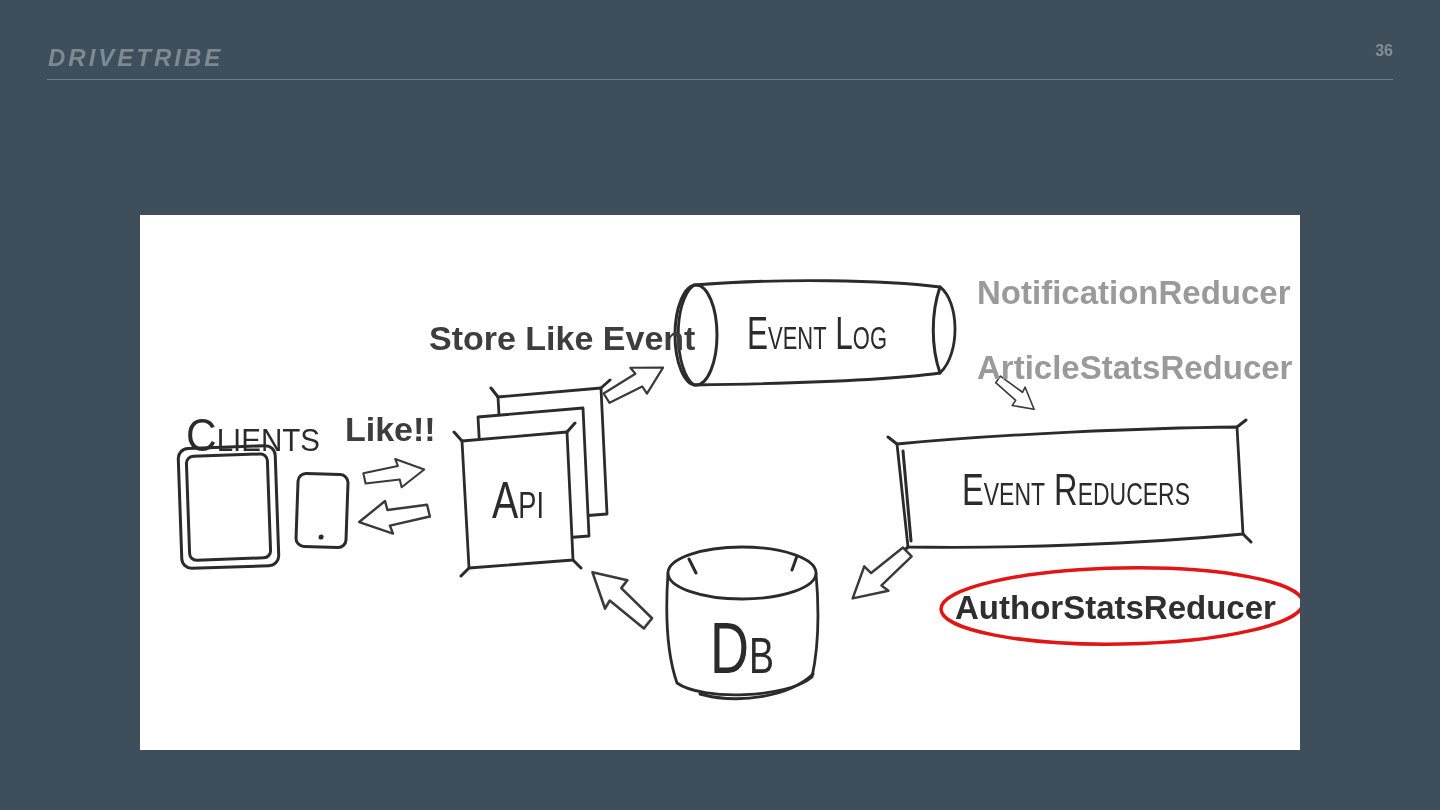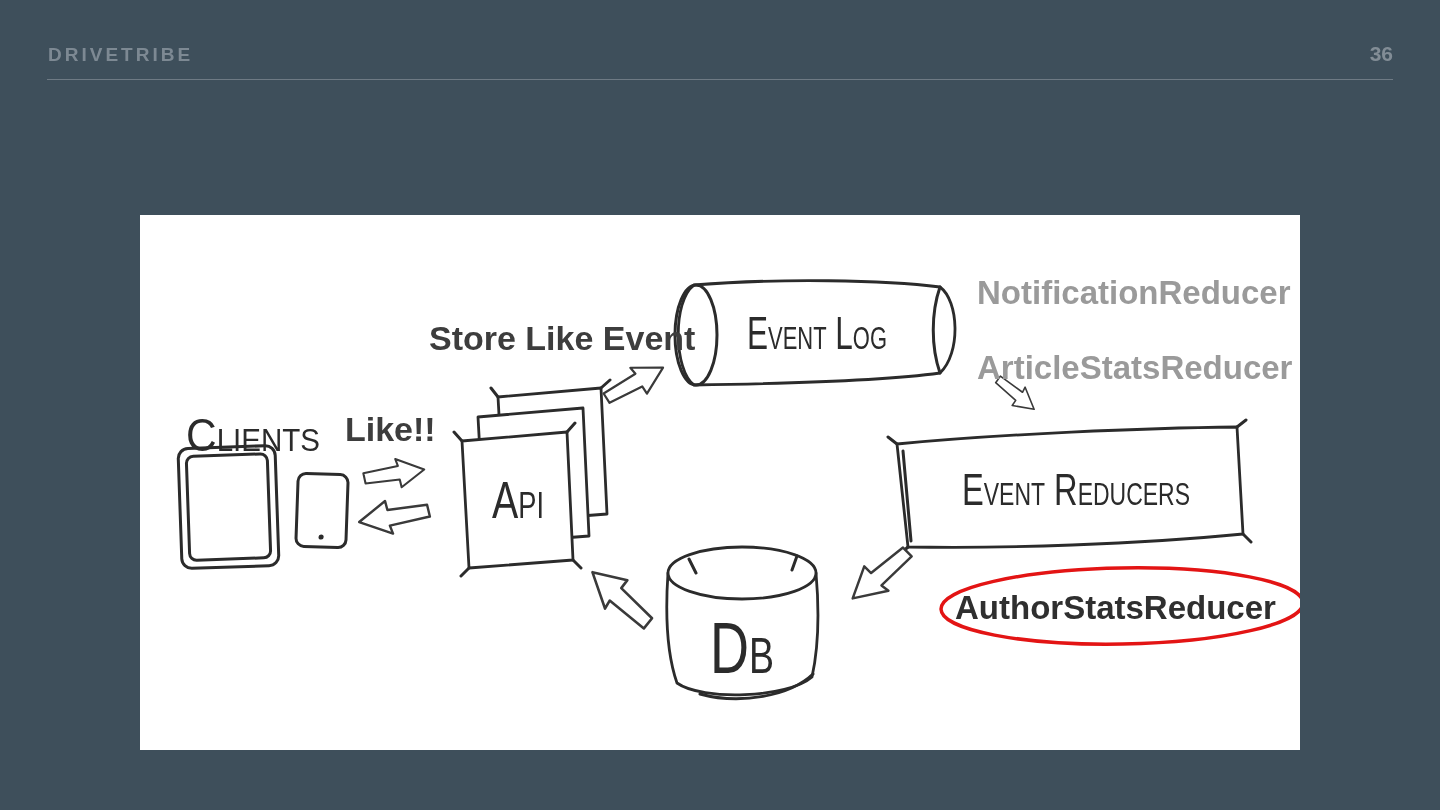--- a/index.html
+++ b/index.html
@@ -1,23 +1,23 @@
 <!DOCTYPE html>
 <html><head>
 <meta charset="utf-8">
 <style>
   * { margin:0; padding:0; box-sizing:border-box; }
   html,body { width:1440px; height:810px; }
   body { font-family:"Liberation Sans", sans-serif; background:#3e4f5b; }
 
   .slide { position:relative; width:1440px; height:810px; background:#3e4f5b; overflow:hidden; }
 
-  .brand { position:absolute; left:48px; top:44px; font-size:19px; font-weight:700;
-           letter-spacing:3px; color:#7d8993; }
-  .page-number { position:absolute; right:47px; top:42px; font-size:21px; font-weight:700; color:#828d96; }
+  .brand { position:absolute; left:48px; top:44px; font-size:24px; font-weight:700;
+           letter-spacing:3px; color:#7d8993;font-style:italic; }
+  .page-number { position:absolute; right:47px; top:42px; font-size:16px; font-weight:700; color:#828d96; }
   .header-rule { position:absolute; left:47px; width:1346px; top:79px; height:0; border-top:1px solid #6e7a84; }
 
   .slide-title { position:absolute; left:145px; top:122px; font-size:37px; font-weight:700;
                  font-variant:small-caps; letter-spacing:1px; color:#2d9ecb; }
 
   .canvas { position:absolute; left:140px; top:215px; width:1160px; height:535px; background:#ffffff; }
   svg.diagram { display:block; width:1160px; height:535px; }
 
   .sketch      { fill:none; stroke:#2b2b2b; stroke-width:3; stroke-linecap:round; stroke-linejoin:round; }
   .sketch-fill { fill:#ffffff; stroke:#2b2b2b; stroke-width:2.8; stroke-linecap:round; stroke-linejoin:round; }

